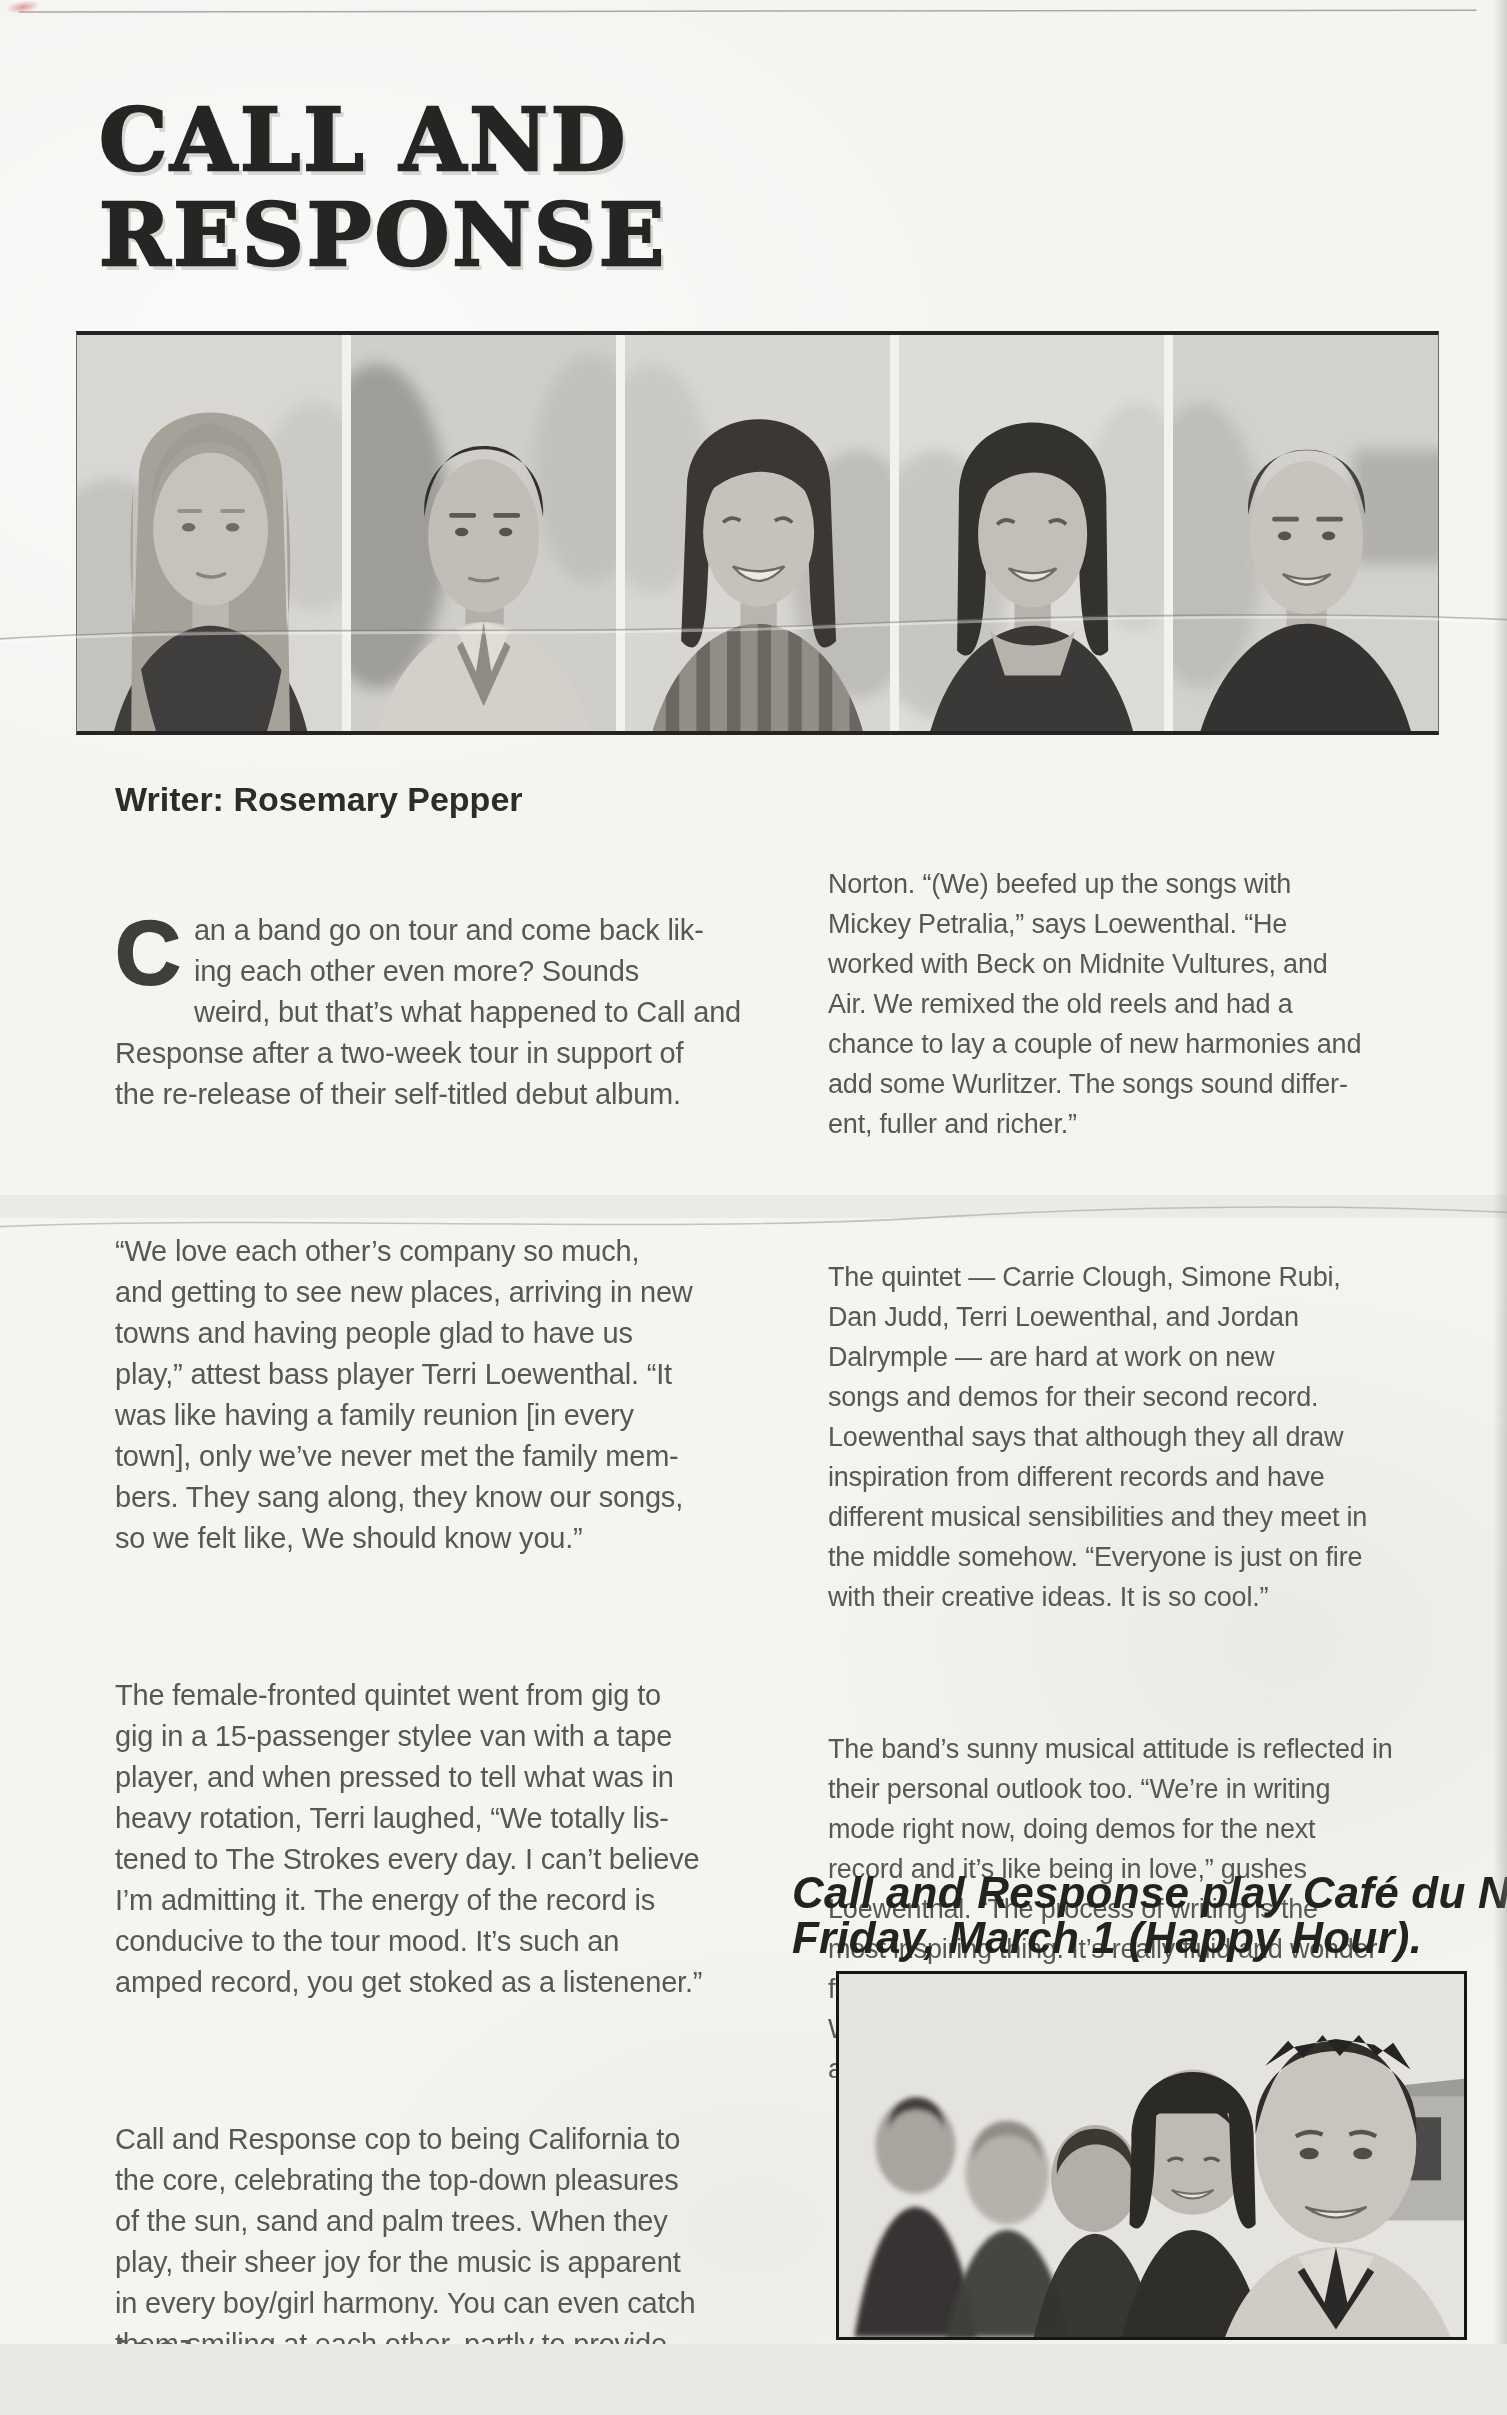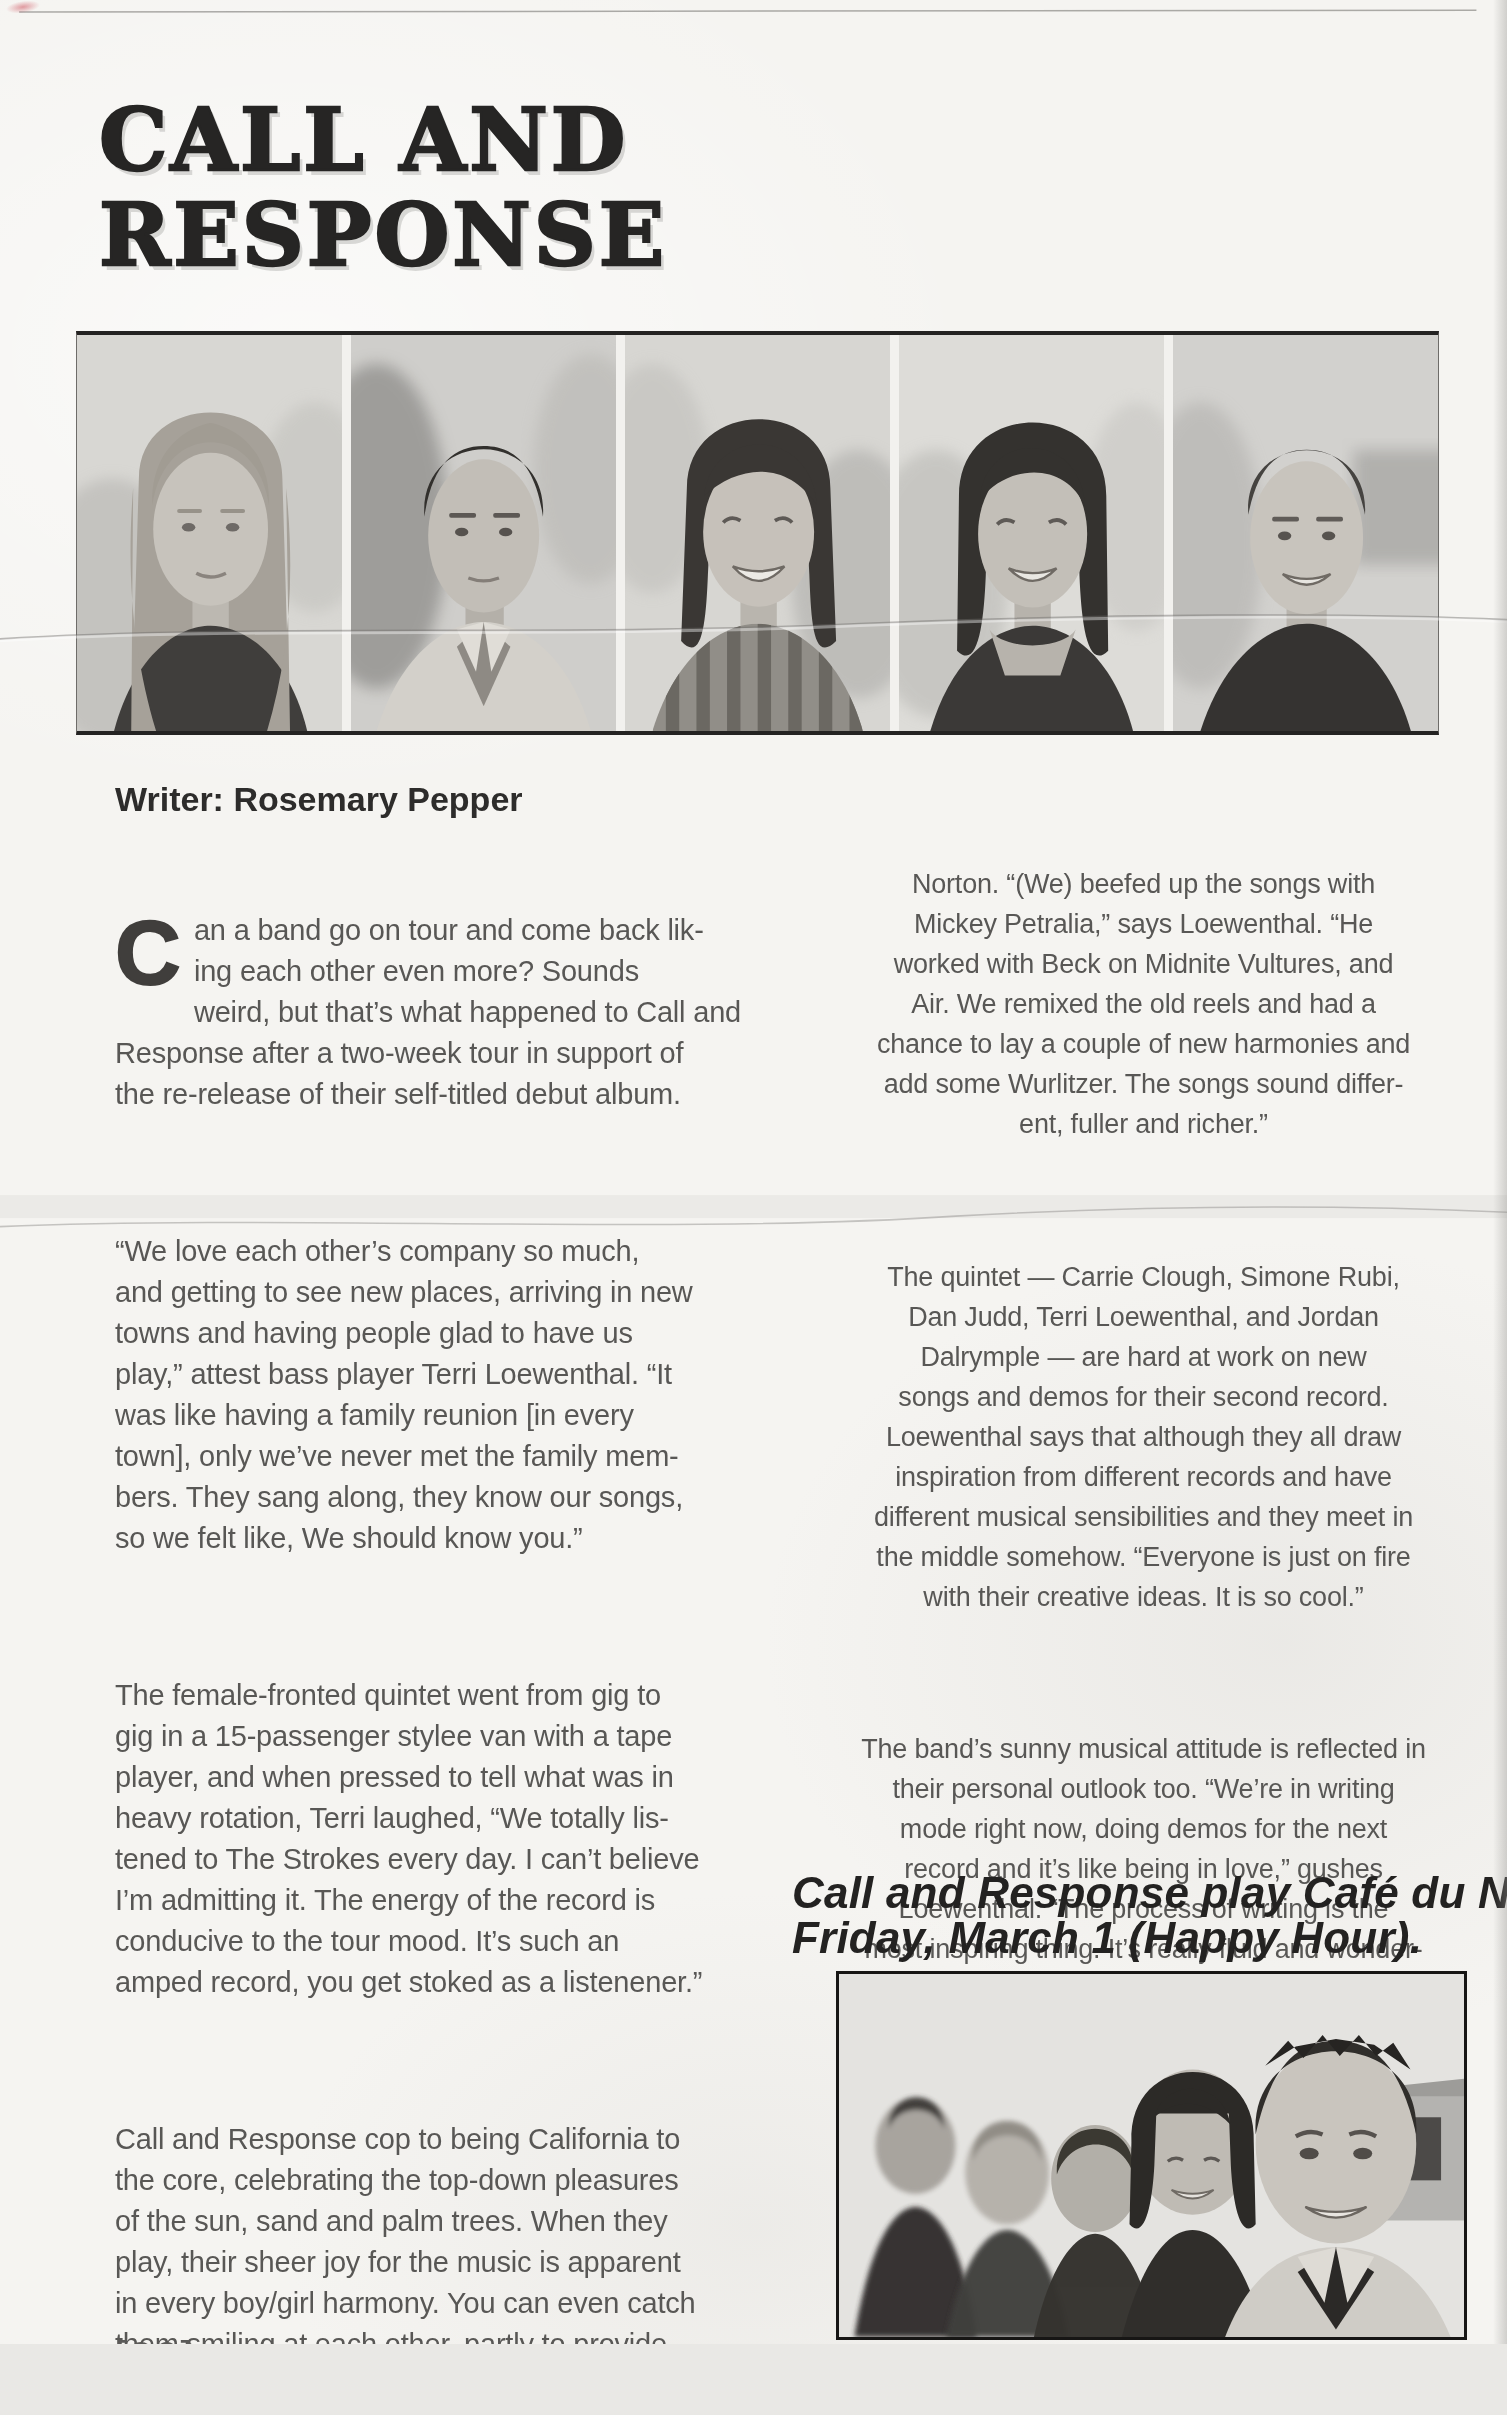--- a/index.html
+++ b/index.html
@@ -38,21 +38,21 @@
   .portrait { flex:1 1 0; height:100%; overflow:hidden; background:#d6d5d2; }
   .portrait svg { width:100%; height:100%; display:block; }
 
   
   .byline {
     left:115px; top:780px; font-size:34px; font-weight:bold;
     color:#2d2c2b; letter-spacing:0px;
   }
   .col { white-space:pre; color:#585755; }
   .col-left  { left:115px; top:828px; width:669px;  font-size:29px; line-height:41px; letter-spacing:-0.2px; }
-  .col-right { left:828px; top:784px; width:631px;  font-size:27px; line-height:40px; letter-spacing:-0.2px;text-align:center; }
+  .col-right { left:828px; top:784px; width:631px;  font-size:27px; line-height:40px; letter-spacing:-0.2px; }
   .para { margin:0 0 34px 0; }
   .col-right .para { margin-bottom:32.5px; }
   .dropcap {
     float:left; font-weight:bold; font-size:91px; line-height:78px;
     height:80px; margin:3.8px 13.4px 0 0; color:#403e3c;
     -webkit-text-stroke:1.9px #403e3c;
   }
   .plines { white-space:pre;text-align:right; }
 
   .event-notice {

